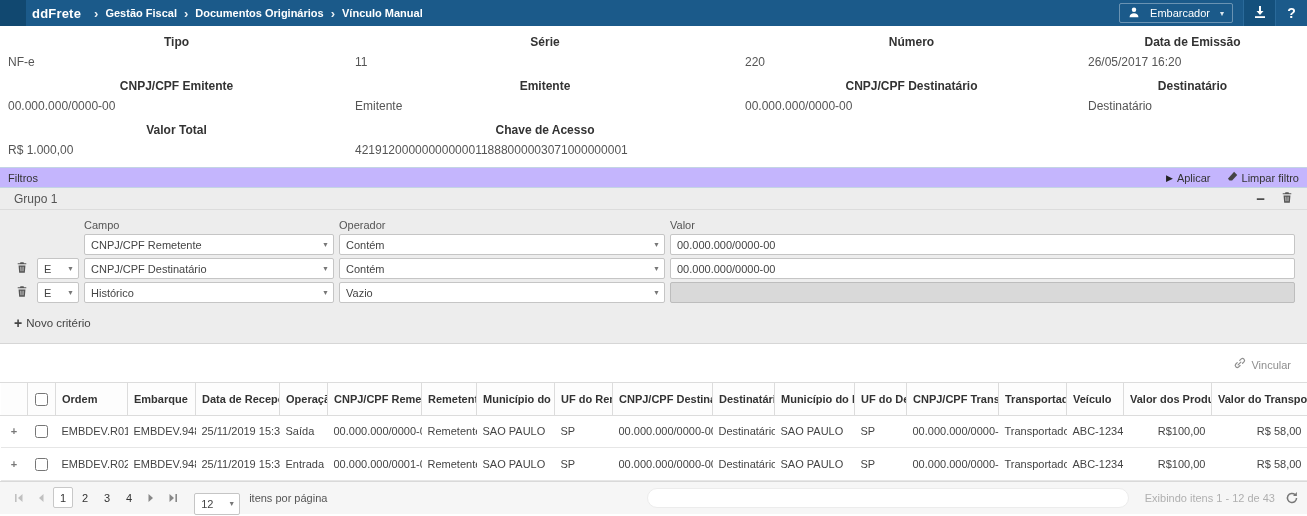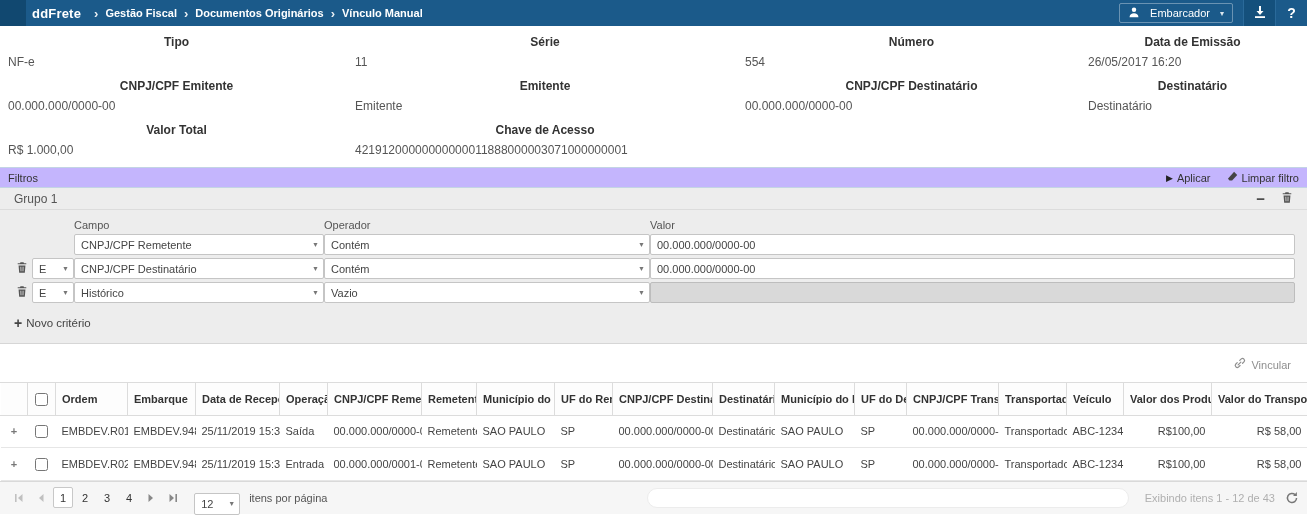--- a/index.html
+++ b/index.html
@@ -60,21 +60,21 @@
     height: 22px; display: flex; align-items: center; padding: 0 14px;
     border-bottom: 1px solid #dcdcdc; color: #555; font-size: 12px;
   }
   .group-tools { margin-left: auto; display: flex; align-items: center; gap: 16px; }
   .icon-btn { cursor: pointer; display: inline-flex; align-items: center; }
   .minus-glyph { font-size: 15px; font-weight: bold; color: #444; line-height: 10px; }
 
   .crit-grid {
     display: grid;
     grid-template-columns: 20px 42px 250px 326px 1fr;
-    align-items: center;
+    column-gap: 5px; align-items: center;
     padding: 0 12px; margin-bottom: 3px;
   }
   .crit-grid.labels { font-size: 11px; color: #555; margin: 9px 0 3px; }
   .kselect {
     position: relative; height: 21px; background: #fff;
     border: 1px solid #c5c5c5; border-radius: 2px;
     font-size: 11px; color: #444; display: flex; align-items: center;
     padding: 0 16px 0 6px; cursor: pointer; overflow: hidden; white-space: nowrap;
   }
   .kselect .caret { position: absolute; right: 4px; font-size: 7px; color: #777; }
@@ -184,21 +184,21 @@
     <div class="info-field">
     <div class="f-label">Tipo</div>
     <div class="f-value">NF-e</div>
   </div>
     <div class="info-field">
     <div class="f-label">Série</div>
     <div class="f-value">11</div>
   </div>
     <div class="info-field">
     <div class="f-label">Número</div>
-    <div class="f-value">554</div>
+    <div class="f-value">220</div>
   </div>
     <div class="info-field">
     <div class="f-label">Data de Emissão</div>
     <div class="f-value">26/05/2017 16:20</div>
   </div>
     <div class="info-field">
     <div class="f-label">CNPJ/CPF Emitente</div>
     <div class="f-value">00.000.000/0000-00</div>
   </div>
     <div class="info-field">

